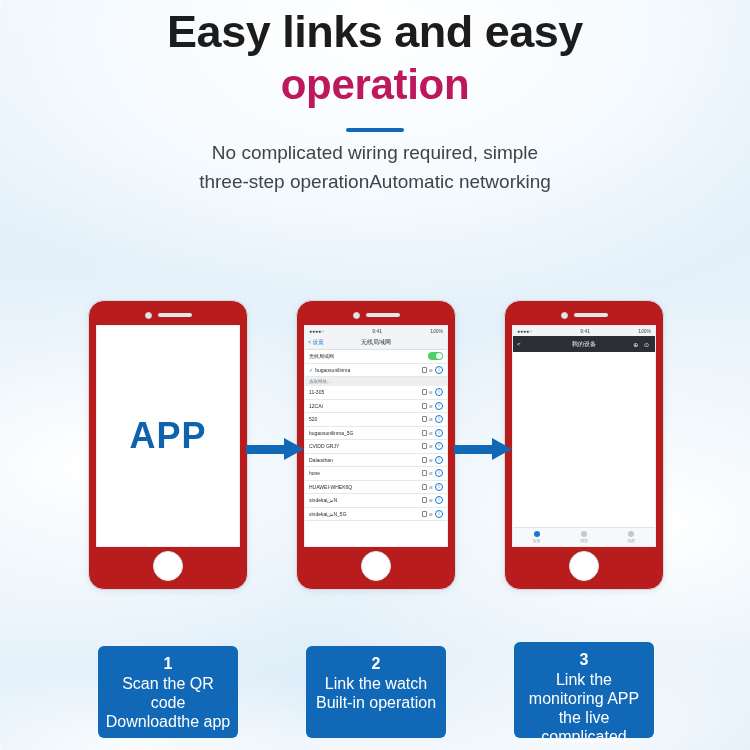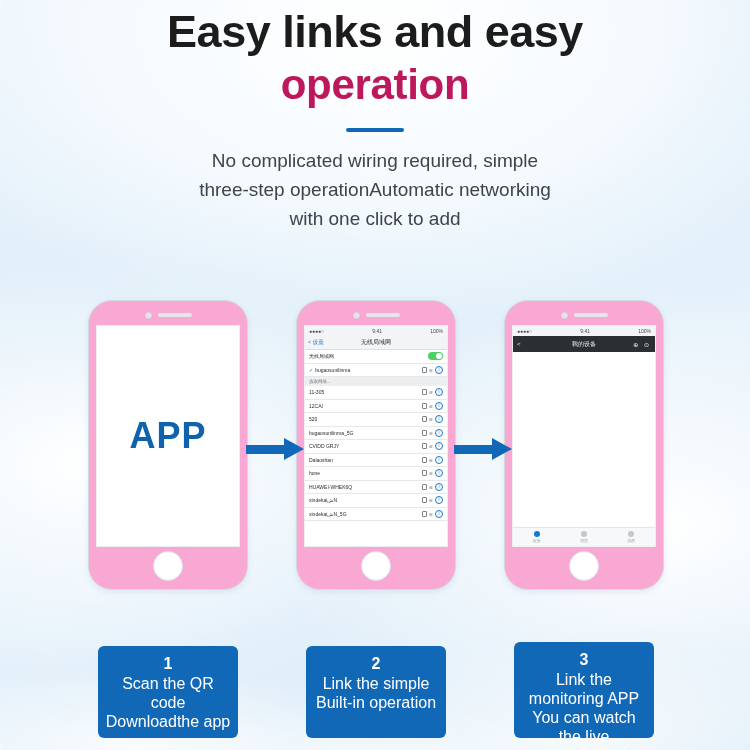--- a/index.html
+++ b/index.html
@@ -41,30 +41,30 @@
     letter-spacing:-.5px;
   }
   .title2{
     font-size:42px;line-height:50px;font-weight:bold;color:#be185d;
     letter-spacing:-.3px;margin-top:2px;
   }
   .divider{
     width:58px;height:4px;background:#1168b6;margin:18px auto 0;border-radius:2px;
   }
   .subtitle{
-    margin:14px auto 0;width:600px;
+    margin:6px auto 0;width:600px;
     font-size:19px;line-height:29px;color:#3f4447;font-weight:400;
   }
   
   .phones{
     position:absolute;top:300px;left:0;right:0;height:290px;
   }
   .phone{
     position:absolute;top:0;width:158px;height:288px;
-    background:#f9a8d4;border:1.5px solid #d3dae0;border-radius:24px;
+    background:#b91c1c;border:1.5px solid #d3dae0;border-radius:16px;
     box-shadow:0 2px 6px rgba(60,90,120,.10);
   }
   .phone.p1{left:88px;}
   .phone.p2{left:296px;}
   .phone.p3{left:504px;}
   .notch{
     position:absolute;top:9px;left:0;right:0;height:10px;
     display:flex;align-items:center;justify-content:center;gap:6px;
   }
   .cam{width:5px;height:5px;border-radius:50%;background:#e2e7ea;border:1px solid #d2d8dd;}
@@ -163,21 +163,20 @@
 <div class="bg"></div>
 <div class="bg-wave"></div>
 
 <div class="hero">
   <div class="title1">Easy links and easy</div>
   <div class="title2">operation</div>
   <div class="divider"></div>
   <div class="subtitle">
     <div>No complicated wiring required, simple</div>
     <div>three-step operationAutomatic networking</div>
-    <div>with one click to add</div>
   </div>
 </div>
 
 <div class="phones">
 
   <div class="phone p1">
     <div class="notch">
       <span class="cam"></span>
       <span class="spk"></span>
     </div>
@@ -352,23 +351,22 @@
 </div>
 
 <div class="cards">
   <div class="card c1">
     <div class="num">1</div>
     <div class="ln">Scan the QR code</div>
     <div class="ln">Downloadthe app</div>
   </div>
   <div class="card c2">
     <div class="num">2</div>
-    <div class="ln">Link the simple</div>
+    <div class="ln">Link the watch</div>
     <div class="ln">Built-in operation</div>
   </div>
   <div class="card c3">
     <div class="num">3</div>
     <div class="ln">Link the</div>
     <div class="ln">monitoring APP</div>
-    <div class="ln">You can watch</div>
     <div class="ln">the live complicated</div>
   </div>
 </div>
 
 </body></html>

